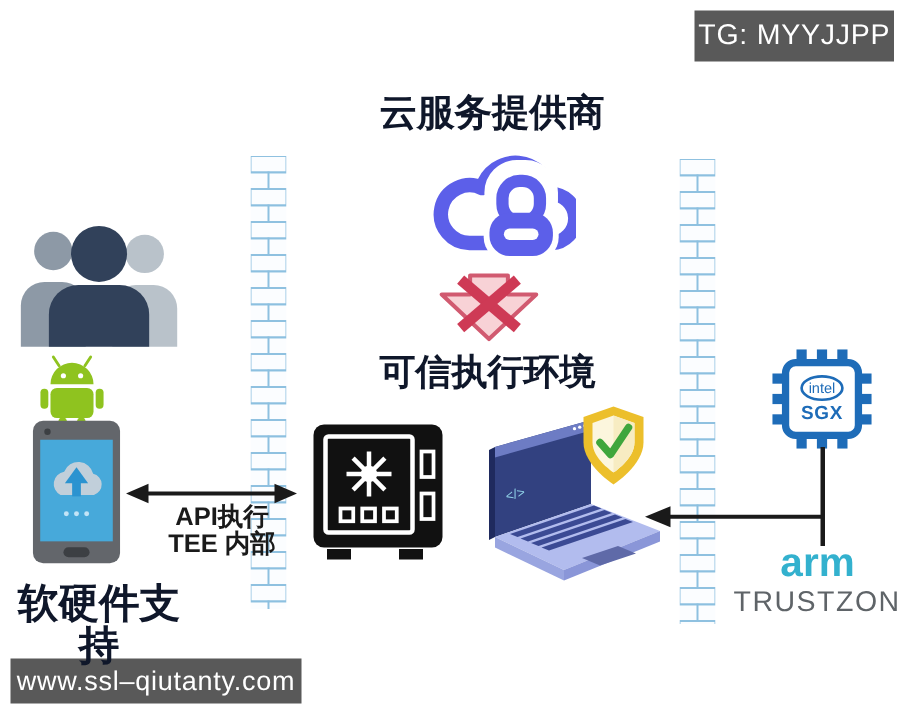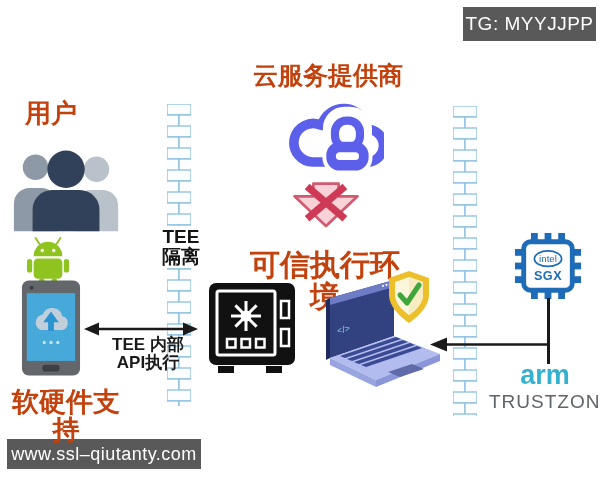--- a/index.html
+++ b/index.html
@@ -5,21 +5,21 @@
   html,body{margin:0;padding:0;background:#fff;}
   #canvas{
     position:relative;width:600px;height:480px;background:#ffffff;
     font-family:"Liberation Sans",sans-serif;overflow:hidden;color:#111;
   }
   .abs{position:absolute;}
   .badge{
     background:#595959;color:#fff;display:flex;align-items:center;justify-content:center;
     font-size:19px;letter-spacing:.5px;
   }
-  .big-title{font-weight:bold;font-size:26px;color:#c2410c;text-align:center;line-height:1.05;}
+  .big-title{font-weight:bold;font-size:26px;color:#0f172a;text-align:center;line-height:1.05;}
   .wall-label{
     background:#fff;text-align:center;font-weight:bold;font-size:19px;line-height:1.05;color:#141414;
     padding:1px 2px;
   }
   .small-label{text-align:center;font-weight:600;font-size:17px;line-height:1.08;color:#1a1a1a;}
   .vline{background:#1a1a1a;}
   .arm-word{color:#33b1ce;font-weight:bold;font-size:27px;text-align:center;line-height:1;}
   .arm-product{color:#5f6468;font-size:19px;letter-spacing:1px;text-align:center;line-height:1;margin-top:3px;white-space:nowrap;}
   svg{display:block;}
 </style>
@@ -46,21 +46,20 @@
     <rect x="44" y="58" width="44" height="30" rx="14" fill="#5c5fe9"></rect>
     <rect x="54" y="69" width="24" height="8" rx="4" fill="#ffffff"></rect>
   </svg>
 
   <svg class="abs" style="left:284px;top:181px;" width="84" height="54" viewBox="0 0 90 60">
     <polygon points="31,3 59,3 59,17 80,17 45,50 10,17 31,17" fill="#f8d2d6" stroke="#d15a70" stroke-width="3" stroke-linejoin="round"></polygon>
     <line x1="24" y1="6" x2="66" y2="42" stroke="#ce3a55" stroke-width="8"></line>
     <line x1="66" y1="6" x2="24" y2="42" stroke="#ce3a55" stroke-width="8"></line>
   </svg>
 
-  <div class="abs big-title" style="left:14px;top:100px;width:74px;">用户</div>
   <svg class="abs" style="left:8px;top:140px;" width="118" height="92" viewBox="0 0 120 92">
     <g fill="#8d99a6">
       <circle cx="28" cy="27" r="13"></circle>
       <path d="M6 92 V64 a16 16 0 0 1 16-16 h12 a16 16 0 0 1 16 16 v28 Z"></path>
     </g>
     <g fill="#b9c2ca">
       <circle cx="90" cy="29" r="13"></circle>
       <path d="M68 92 V66 a16 16 0 0 1 16-16 h12 a16 16 0 0 1 16 16 v26 Z"></path>
     </g>
     <g fill="#31415a">
@@ -76,33 +75,29 @@
         <g fill="#fbfdff" stroke="#8cc0e0" stroke-width="1.3">
           <rect x="0" y="0" width="24" height="11"></rect>
           <rect x="-12" y="11" width="24" height="11"></rect>
           <rect x="12" y="11" width="24" height="11"></rect>
         </g>
       </pattern>
     </defs>
     <rect width="24" height="302" fill="url(#brickL)"></rect>
   </svg>
 
-  <div class="abs wall-label" style="left:155px;top:226px;width:48px;">
-    <div>TEE</div>
-    <div>隔离</div>
-  </div>
 
   <svg class="abs" style="left:84px;top:321px;" width="114" height="16" viewBox="0 0 114 16">
     <line x1="10" y1="8" x2="104" y2="8" stroke="#1a1a1a" stroke-width="2.6"></line>
     <polygon points="0,8 15,1.5 15,14.5" fill="#1a1a1a"></polygon>
     <polygon points="114,8 99,1.5 99,14.5" fill="#1a1a1a"></polygon>
   </svg>
   <div class="abs small-label" style="left:93px;top:336px;width:110px;">
+    <div>API执行</div>
     <div>TEE 内部</div>
-    <div>API执行</div>
   </div>
 
   <svg class="abs" style="left:208px;top:282px;" width="88" height="92" viewBox="0 0 88 92">
     <rect x="10" y="84" width="16" height="7" fill="#111"></rect>
     <rect x="58" y="84" width="16" height="7" fill="#111"></rect>
     <rect x="1" y="1" width="86" height="82" rx="7" fill="#111"></rect>
     <rect x="9" y="9" width="58" height="64" rx="2" fill="none" stroke="#fff" stroke-width="3"></rect>
     <rect x="73" y="19" width="8" height="17" fill="none" stroke="#fff" stroke-width="2.5"></rect>
     <rect x="73" y="47" width="8" height="17" fill="none" stroke="#fff" stroke-width="2.5"></rect>
     <g stroke="#fff" stroke-width="3">
@@ -110,21 +105,21 @@
       <line x1="23" y1="34" x2="53" y2="34"></line>
       <line x1="27.4" y1="23.4" x2="48.6" y2="44.6"></line>
       <line x1="48.6" y1="23.4" x2="27.4" y2="44.6"></line>
     </g>
     <circle cx="38" cy="34" r="5.5" fill="#fff"></circle>
     <rect x="19" y="57" width="8.5" height="8.5" fill="none" stroke="#fff" stroke-width="2.5"></rect>
     <rect x="33.5" y="57" width="8.5" height="8.5" fill="none" stroke="#fff" stroke-width="2.5"></rect>
     <rect x="48" y="57" width="8.5" height="8.5" fill="none" stroke="#fff" stroke-width="2.5"></rect>
   </svg>
 
-  <div class="abs big-title" style="left:250px;top:249px;width:150px;font-size:30px;">可信执行环境</div>
+  <div class="abs big-title" style="left:250px;top:236px;width:150px;font-size:24px;">可信执行环境</div>
 
   <svg class="abs" style="left:316px;top:272px;" width="135" height="125" viewBox="0 0 135 125">
     <polygon points="10,28 14,26 14,86 10,88" fill="#1f2a5e"></polygon>
     <polygon points="14,26 78,8 78,64 14,86" fill="#324180"></polygon>
     <polygon points="14,26 78,8 78,15 14,33" fill="#6d7cc4"></polygon>
     <circle cx="67" cy="13.8" r="1.1" fill="#fff"></circle>
     <circle cx="70.5" cy="12.8" r="1.1" fill="#fff"></circle>
     <circle cx="74" cy="11.8" r="1.1" fill="#fff"></circle>
     <text x="22" y="62" font-size="9" fill="#8fd0e6" transform="rotate(-15 22 62)">&lt;/&gt;</text>
     <polygon points="14,86 78,64 124,82 60,108" fill="#b2bcee"></polygon>

